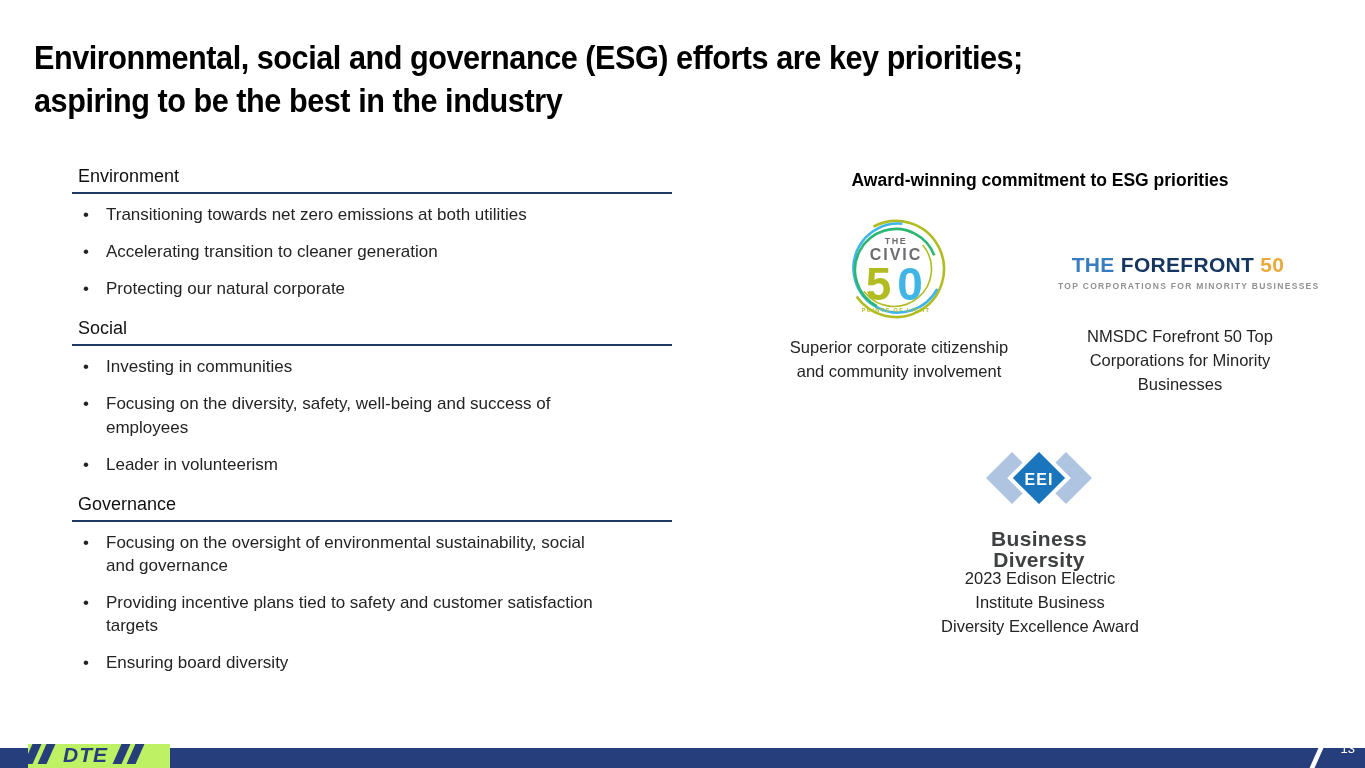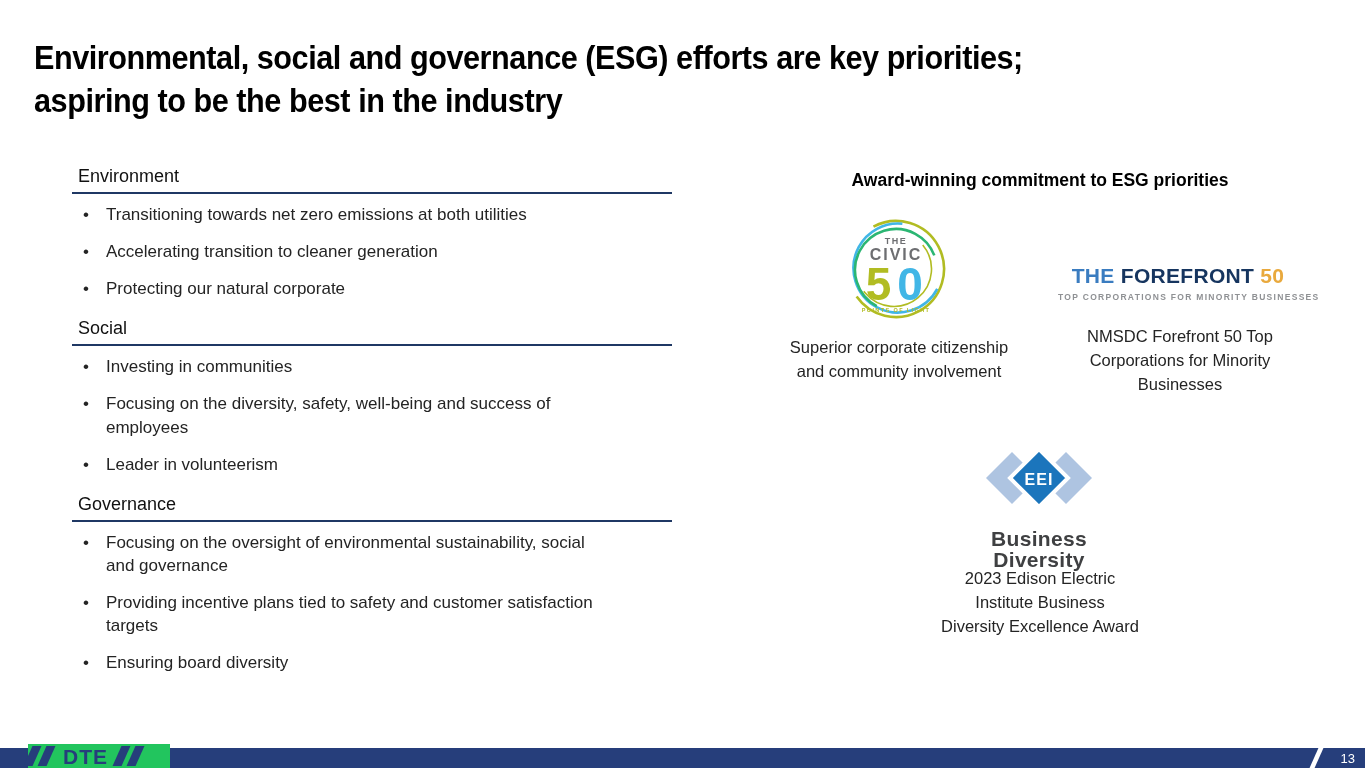--- a/index.html
+++ b/index.html
@@ -30,52 +30,52 @@
     line-height:1.36; margin-bottom:14px;
   }
   .bullet::before{ content:"\2022"; position:absolute; left:11px; color:#242424; }
 
   
   .awards-heading{
     position:absolute; left:790px; top:170px; width:500px;
     text-align:center; font-weight:700; font-size:17.5px; color:#000;
   }
   .civic-logo{ position:absolute; left:828px; top:217px; width:138px; height:104px; }
-  .forefront-logo{ position:absolute; left:1058px; top:253px; width:240px; text-align:center;margin-top:11px; }
+  .forefront-logo{ position:absolute; left:1058px; top:253px; width:240px; text-align:center; }
   .ff-main{ font-size:21px; font-weight:800; white-space:nowrap; letter-spacing:0.3px; }
   .ff-the{ color:#3a7cc0; } .ff-name{ color:#16355f; } .ff-50{ color:#e9a93d; }
   .ff-sub{
     font-size:8.5px; font-weight:600; color:#8f9194; letter-spacing:1.3px;
     margin-top:4px; white-space:nowrap;
   }
   .caption{ position:absolute; font-size:16.5px; color:#242424; line-height:1.45; text-align:center; }
   .caption-civic{ left:768px; top:336px; width:262px; }
   .caption-ff{ left:1062px; top:325px; width:236px; }
   .caption-eei{ left:910px; top:567px; width:260px; }
 
   .eei-logo{ position:absolute; left:959px; top:446px; width:160px; text-align:center; }
   .eei-text{
     margin-top:14px; font-size:21px; font-weight:800; color:#3f4042;
     line-height:1.02; letter-spacing:0.3px;
   }
 
   
   .footer-bar{ position:absolute; left:0; bottom:0; width:1365px; height:20px; background:#263e7b; }
   .dte-badge{
-    position:absolute; left:28px; bottom:0; height:24px; width:142px; background:#22c55e;
-    display:flex; align-items:center; padding-bottom:0;
+    position:absolute; left:28px; bottom:0; height:24px; width:142px; background:#bef264;
+    display:flex; align-items:flex-start; padding-bottom:0;font-style:italic;
   }
   .slash{ width:9px; height:20px; background:#263e7b; transform:skewX(-24deg); margin-right:5px; }
   .slash.last{ margin-right:0; }
   .dte-word{
     font-size:21px; font-weight:800; color:#263e7b; letter-spacing:1px;
     line-height:21px; margin:0 9px 0 7px;
   }
   .page-slash{ position:absolute; right:46px; bottom:0; width:5px; height:20px; background:#ffffff; transform:skewX(-24deg); }
-  .page-number{ position:absolute; right:10px; bottom:2px; color:#ffffff; font-size:13px; }
+  .page-number{ position:absolute; right:10px; bottom:12px; color:#ffffff; font-size:13px; }
 </style>
 </head>
 <body>
 
 <div class="slide-title">
   <div>Environmental, social and governance (ESG) efforts are key priorities;</div>
   <div>aspiring to be the best in the industry</div>
 </div>
 
 <div class="left-col">

